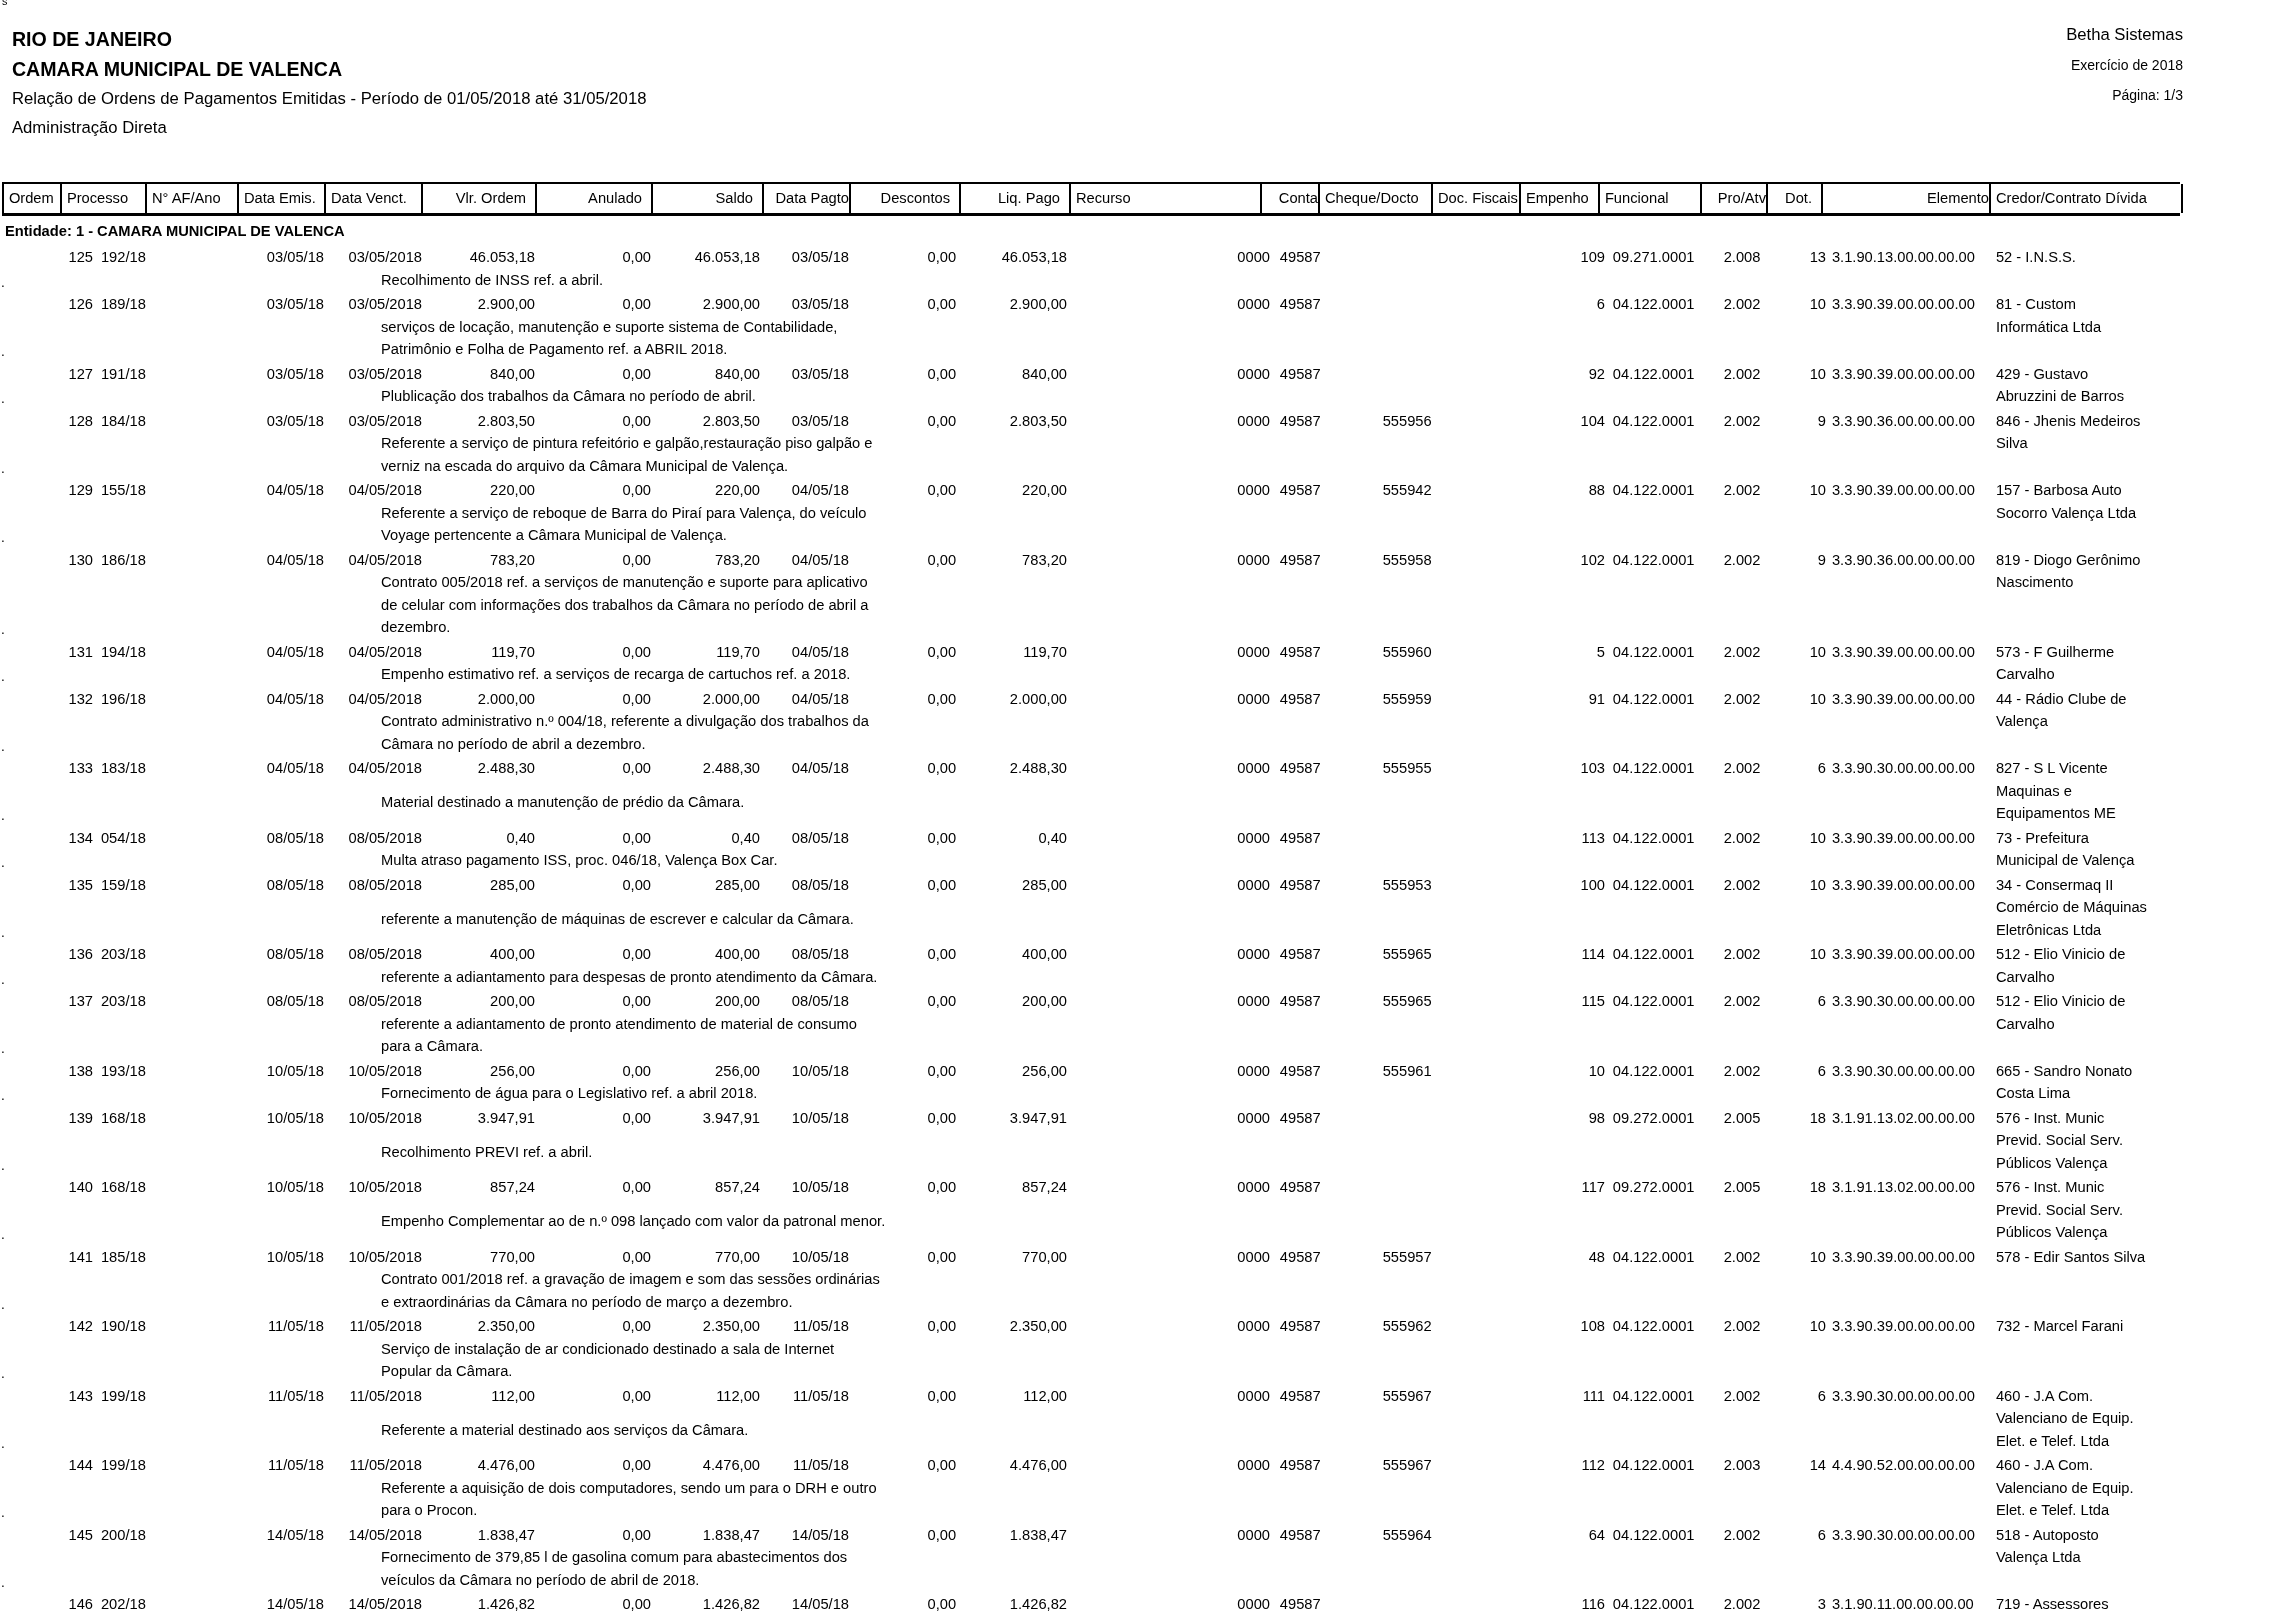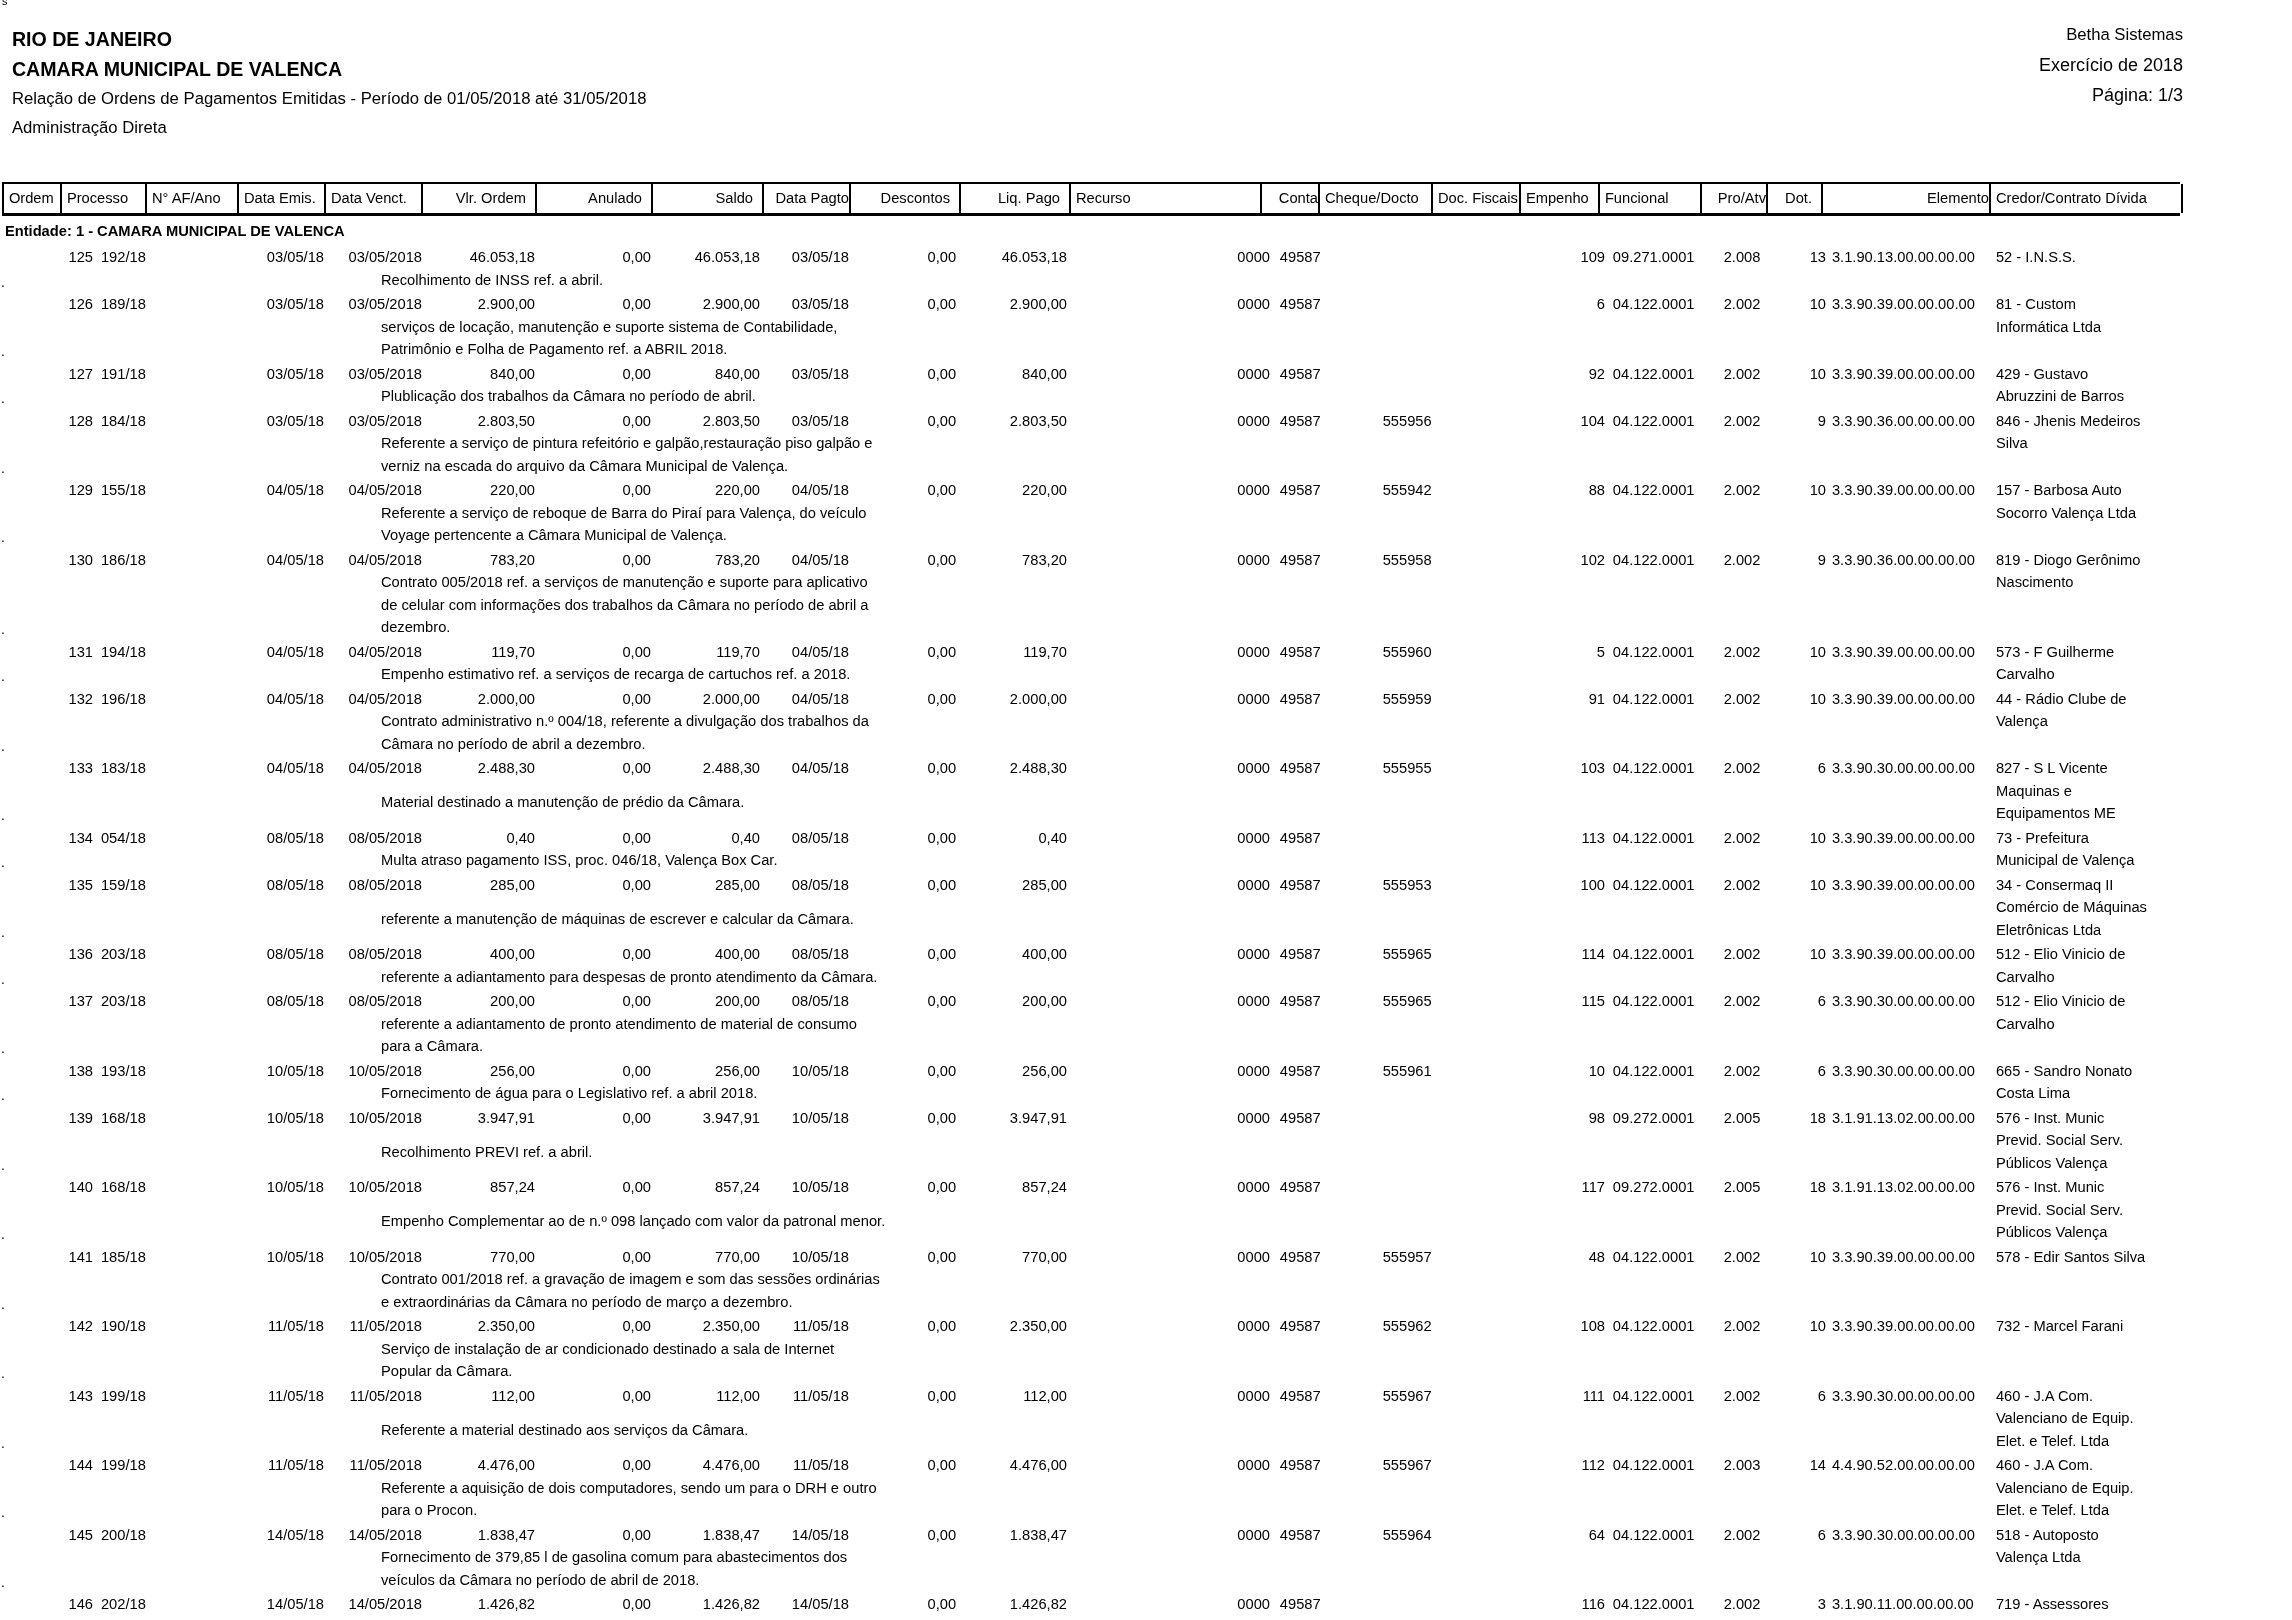--- a/index.html
+++ b/index.html
@@ -11,21 +11,21 @@
     font-size:14.7px;line-height:22.5px;
     overflow:hidden;
   }
   
   .corner{position:absolute;left:2px;top:-3.9px;font-size:10.8px;line-height:10.8px;}
   .hdr-left{position:absolute;left:4.9px;top:24px;margin-left:7px;}
   .hdr-left .t1{font-size:19.6px;font-weight:bold;line-height:30px;white-space:nowrap;}
   .hdr-left .t3{font-size:16.7px;font-weight:normal;line-height:29px;white-space:nowrap;}
   .hdr-right{position:absolute;right:110px;top:19.6px;text-align:right;}
   .hdr-right .r1{font-size:16.7px;line-height:30px;}
-  .hdr-right .r2{font-size:18px;line-height:30px;}
+  .hdr-right .r2{font-size:14px;line-height:30px;}
   
   .thead{
     position:absolute;left:2px;top:182px;width:2178px;
     display:grid;
     grid-template-columns:60px 85px 92px 87px 97px 114px 116px 111px 87px 110px 110px 191px 58px 113px 88px 79px 102px 66px 55px 168px 192px;
     border-top:2.9px solid #000;border-bottom:3.9px solid #000;
     box-sizing:border-box;
   }
   .th{
     border-right:2px solid #000;

